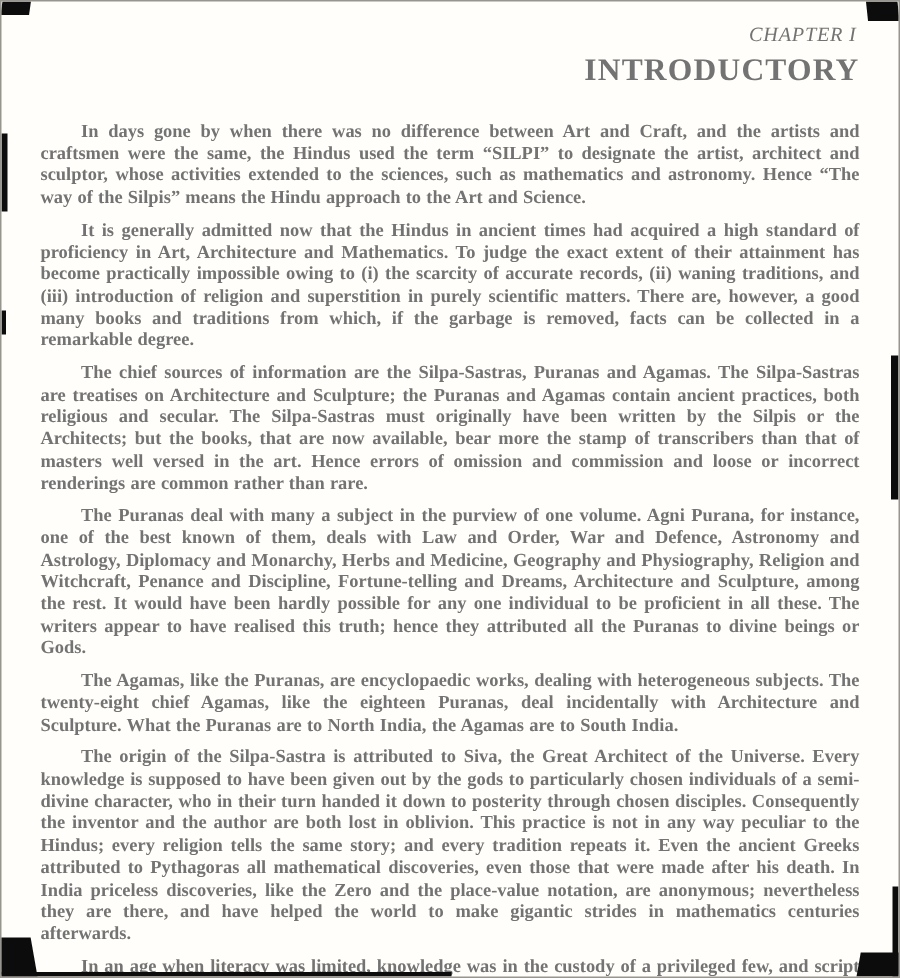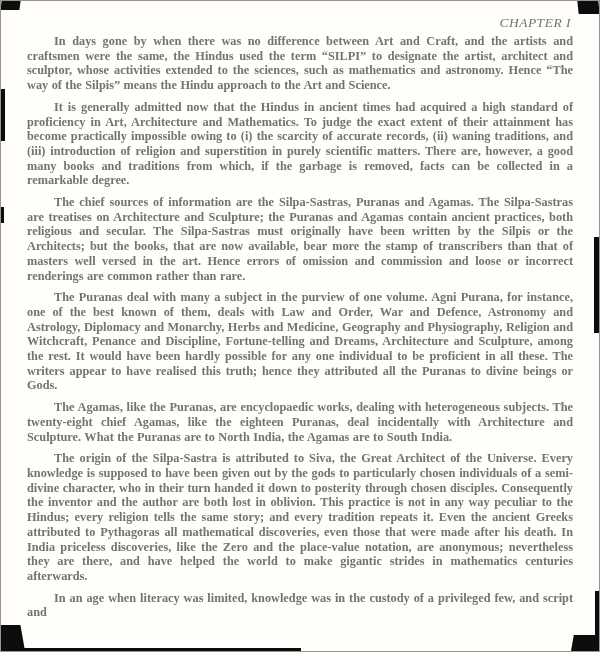--- a/index.html
+++ b/index.html
@@ -67,20 +67,21 @@
   .mark-right-bottom { right: 0; bottom: 0; width: 4px; height: 60px; }
 </style>
 </head>
 <body>
 
 <div class="scan-page">
 
   <div class="content">
     <div class="chapter-label">CHAPTER I</div>
 
+    <h1 class="page-title">INTRODUCTORY</h1>
 
     <p class="para">In days gone by when there was no difference between Art and Craft, and the artists and craftsmen were the same, the Hindus used the term “SILPI” to designate the artist, architect and sculptor, whose activities extended to the sciences, such as mathematics and astronomy. Hence “The way of the Silpis” means the Hindu approach to the Art and Science.</p>
     <p class="para">It is generally admitted now that the Hindus in ancient times had acquired a high standard of proficiency in Art, Architecture and Mathematics. To judge the exact extent of their attainment has become practically impossible owing to (i) the scarcity of accurate records, (ii) waning traditions, and (iii) introduction of religion and superstition in purely scientific matters. There are, however, a good many books and traditions from which, if the garbage is removed, facts can be collected in a remarkable degree.</p>
     <p class="para">The chief sources of information are the Silpa-Sastras, Puranas and Agamas. The Silpa-Sastras are treatises on Architecture and Sculpture; the Puranas and Agamas contain ancient practices, both religious and secular. The Silpa-Sastras must originally have been written by the Silpis or the Architects; but the books, that are now available, bear more the stamp of transcribers than that of masters well versed in the art. Hence errors of omission and commission and loose or incorrect renderings are common rather than rare.</p>
     <p class="para">The Puranas deal with many a subject in the purview of one volume. Agni Purana, for instance, one of the best known of them, deals with Law and Order, War and Defence, Astronomy and Astrology, Diplomacy and Monarchy, Herbs and Medicine, Geography and Physiography, Religion and Witchcraft, Penance and Discipline, Fortune-telling and Dreams, Architecture and Sculpture, among the rest. It would have been hardly possible for any one individual to be proficient in all these. The writers appear to have realised this truth; hence they attributed all the Puranas to divine beings or Gods.</p>
     <p class="para">The Agamas, like the Puranas, are encyclopaedic works, dealing with heterogeneous subjects. The twenty-eight chief Agamas, like the eighteen Puranas, deal incidentally with Architecture and Sculpture. What the Puranas are to North India, the Agamas are to South India.</p>
     <p class="para">The origin of the Silpa-Sastra is attributed to Siva, the Great Architect of the Universe. Every knowledge is supposed to have been given out by the gods to particularly chosen individuals of a semi-divine character, who in their turn handed it down to posterity through chosen disciples. Consequently the inventor and the author are both lost in oblivion. This practice is not in any way peculiar to the Hindus; every religion tells the same story; and every tradition repeats it. Even the ancient Greeks attributed to Pythagoras all mathematical discoveries, even those that were made after his death. In India priceless discoveries, like the Zero and the place-value notation, are anonymous; nevertheless they are there, and have helped the world to make gigantic strides in mathematics centuries afterwards.</p>
     <p class="para">In an age when literacy was limited, knowledge was in the custody of a privileged few, and script and</p>
   </div>
 

